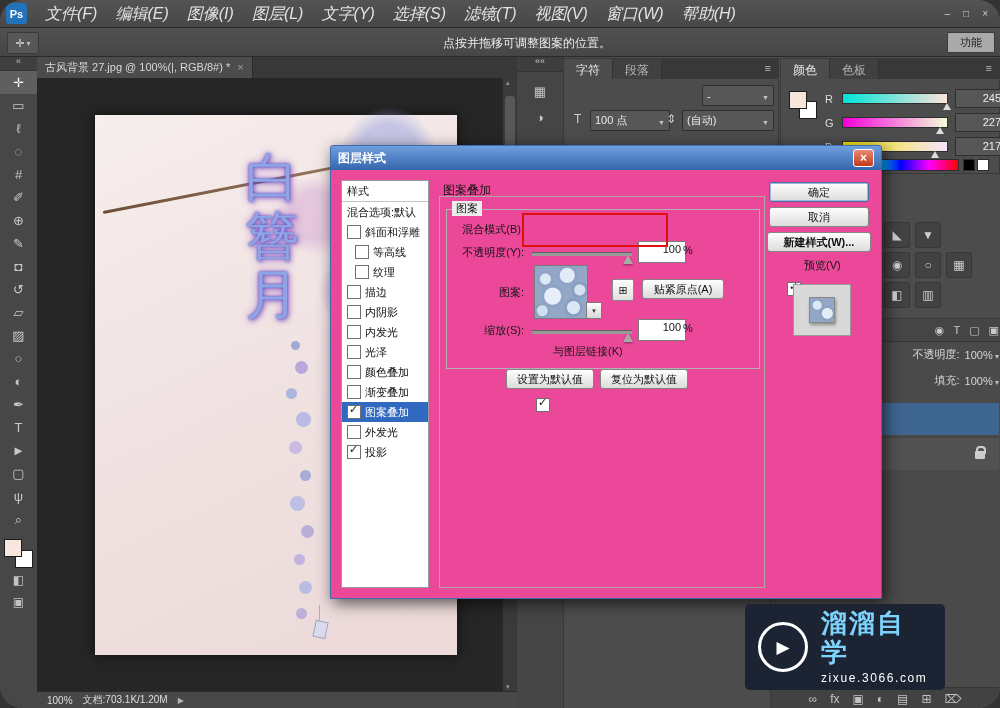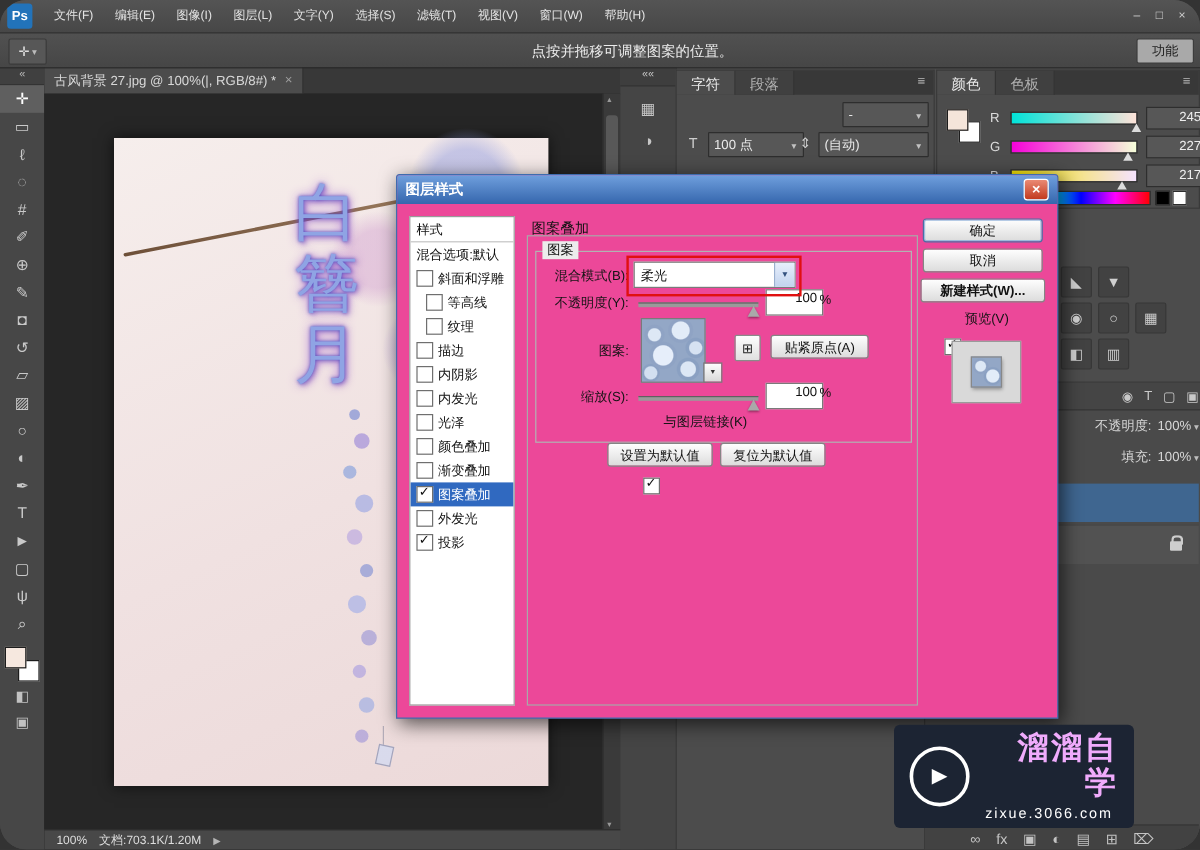--- a/index.html
+++ b/index.html
@@ -5,21 +5,21 @@
   html,body{margin:0;padding:0;background:#333;}
   #app{position:relative;width:1000px;height:708px;overflow:hidden;background:#4c4c4c;
        font-family:"Liberation Sans","DejaVu Sans",sans-serif;font-size:12px;color:#ddd;border-radius:22px;}
   .abs{position:absolute;}
 
   
   .menu-bar{left:0;top:0;width:1000px;height:27px;background:linear-gradient(#545454,#474747);
             border-bottom:1px solid #2a2a2a;display:flex;align-items:center;z-index:3;}
   .ps-logo{width:21px;height:21px;margin:0 9px 0 6px;background:#2273ba;color:#fff;font-weight:bold;
            font-size:11px;display:flex;align-items:center;justify-content:center;border-radius:3px;}
-  .menu-item{padding:0 9px;line-height:27px;color:#e3e3e3;font-size:10px;cursor:default;}
+  .menu-item{padding:0 9px;line-height:27px;color:#e3e3e3;font-size:16px;cursor:default;font-style:italic;}
   .win-controls{margin-left:auto;display:flex;gap:13px;padding-right:12px;color:#cfcfcf;font-size:10px;}
   .wc{cursor:default;}
 
   
   .options-bar{left:0;top:28px;width:1000px;height:28px;background:linear-gradient(#515151,#464646);
                border-bottom:1px solid #2a2a2a;z-index:3;}
   .tool-preview{left:7px;top:4px;width:30px;height:20px;border:1px solid #3a3a3a;background:#575757;
                 display:flex;align-items:center;justify-content:center;gap:2px;color:#ddd;font-size:11px;border-radius:2px;}
   .tool-preview::after{content:"▾";font-size:8px;color:#bbb;}
   .opt-hint{left:443px;top:7px;color:#ececec;font-size:12px;}
@@ -186,21 +186,21 @@
         radial-gradient(circle at 30% 30%, #dde8f5 0 4px, #8fa3c4 5px 6px, transparent 7px),
         radial-gradient(circle at 72% 64%, #e2ecf8 0 5px, #8aa0c2 6px 7px, transparent 8px),
         #93a7c6;
       box-shadow:1px 2px 3px rgba(0,0,0,.35);}
 
   
   .watermark{left:745px;top:604px;width:200px;height:86px;background:#1c2433;border-radius:5px;z-index:60;
              display:flex;align-items:center;padding:0 13px;gap:13px;box-sizing:border-box;}
   .wm-logo{width:44px;height:44px;border:3px solid #fff;border-radius:50%;flex:none;
            display:flex;align-items:center;justify-content:center;color:#fff;font-size:17px;}
-  .wm-title{font-size:26px;color:#f0abfc;font-weight:bold;letter-spacing:2px;line-height:1.1;text-align:right;}
+  .wm-title{font-size:26px;color:#7dd3fc;font-weight:bold;letter-spacing:2px;line-height:1.1;}
   .wm-url{font-size:12px;color:#fff;letter-spacing:1.6px;margin-top:4px;}
 </style>
 </head>
 <body>
 
 <div id="app">
 
   <div class="menu-bar abs">
     <div class="ps-logo">Ps</div>
     <span style="display:flex;">
@@ -464,24 +464,20 @@
         </div>
       </div>
 
     <div class="content-title abs" style="left:112px;top:36px;">图案叠加</div>
 
     <div class="content-box abs" style="left:108px;top:50px;width:324px;height:390px;">
       <div class="group-box abs" style="left:6px;top:12px;width:312px;height:158px;"></div>
       <div class="group-legend abs" style="left:12px;top:4px;">图案</div>
 
       <div class="lbl r abs" style="left:0px;top:25px;width:84px;">混合模式(B):</div>
-      <div class="dropdown abs" style="left:88px;top:21px;width:128px;height:20px;">
-        <span>柔光</span>
-        <span class="dd-btn"></span>
-      </div>
       <div class="red-box abs" style="left:82px;top:16px;width:142px;height:30px;"></div>
 
       <div class="lbl r abs" style="left:0px;top:48px;width:84px;">不透明度(Y):</div>
       <div class="slider abs" style="left:92px;top:55px;width:100px;">
           <span class="sl-thumb" style="left:96%;"></span>
         </div>
       <div class="valbox abs" style="left:198px;top:44px;width:38px;">100</div>
       <div class="unit abs" style="left:243px;top:47px;">%</div>
 
       <div class="lbl r abs" style="left:20px;top:88px;width:64px;">图案:</div>

